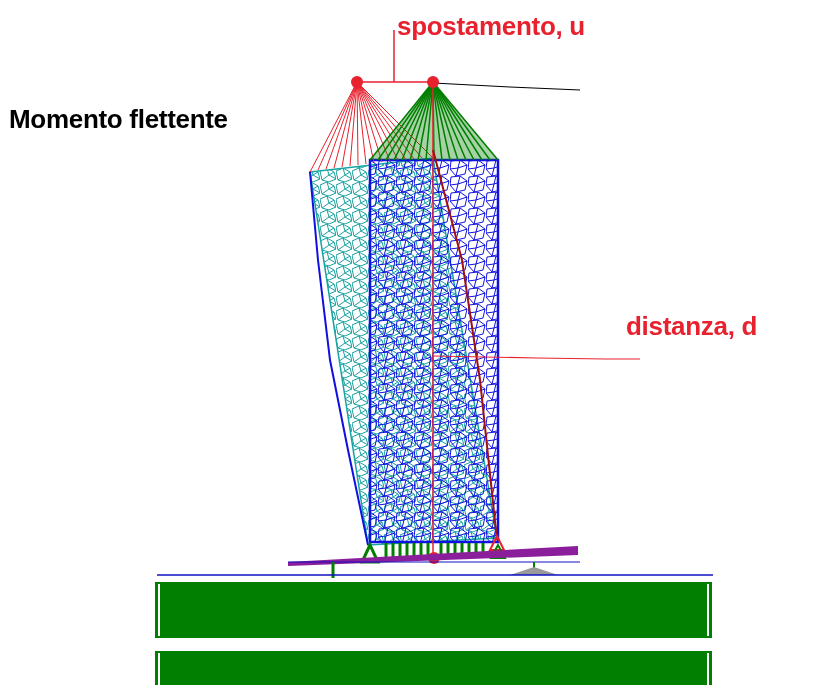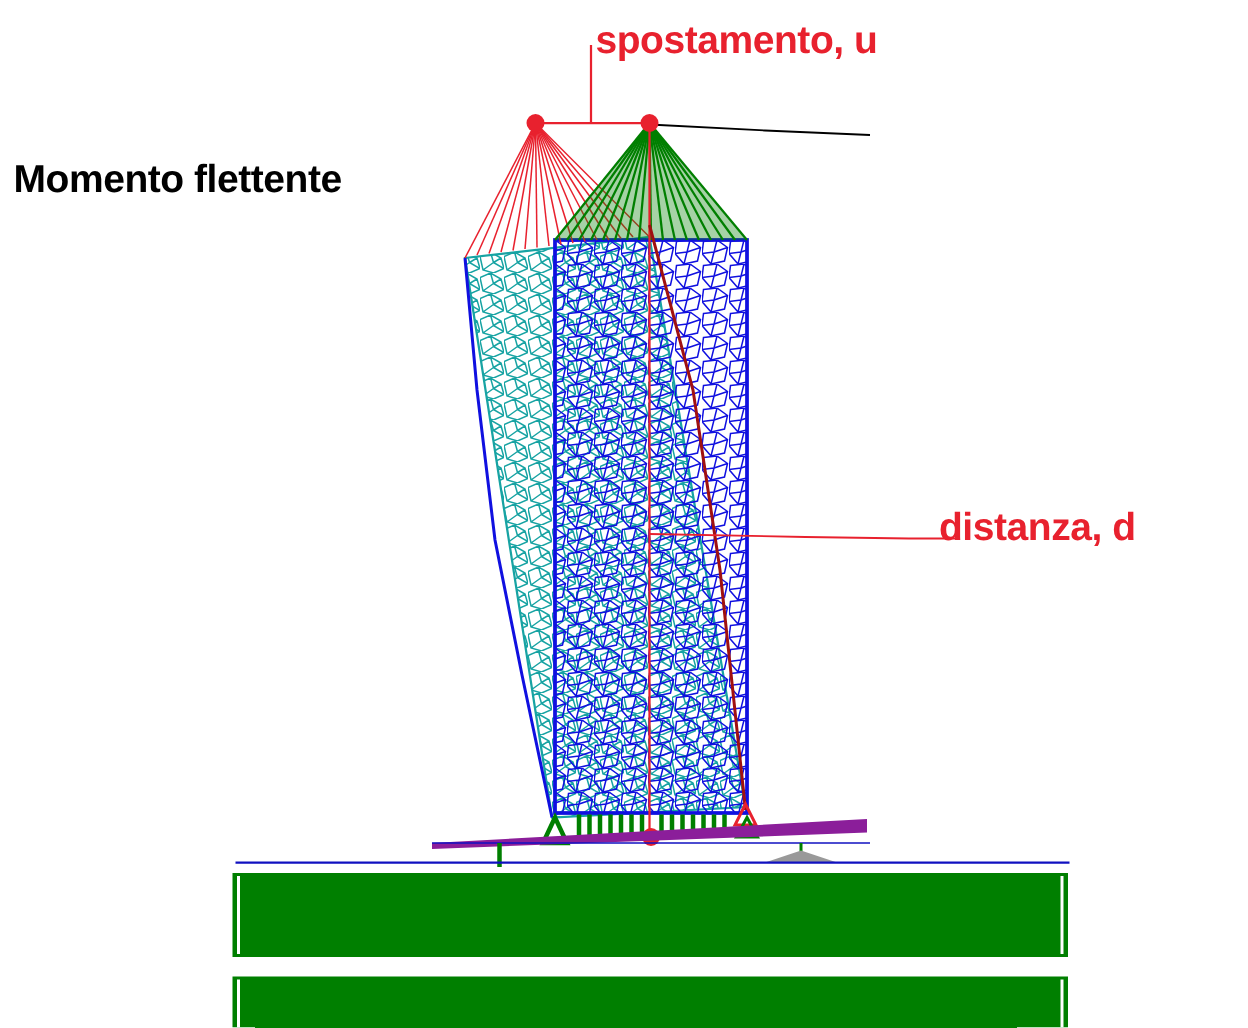--- a/index.html
+++ b/index.html
@@ -119,14 +119,14 @@
     <rect x="155" y="582" width="557" height="56" fill="#007f00"></rect>
     <line x1="159" y1="584" x2="159" y2="636" stroke="#ffffff" stroke-width="2"></line>
     <line x1="708" y1="584" x2="708" y2="636" stroke="#ffffff" stroke-width="2"></line>
     <rect x="155" y="651" width="557" height="34" fill="#007f00"></rect>
     <line x1="159" y1="653" x2="159" y2="685" stroke="#ffffff" stroke-width="2"></line>
     <line x1="708" y1="653" x2="708" y2="685" stroke="#ffffff" stroke-width="2"></line>
   </svg>
 
   <div class="lbl black" style="left:9px; top:68px;margin-top:36px;">Momento flettente</div>
   <div class="lbl red" style="left:397px; top:11px;">spostamento, u</div>
-  <div class="lbl red" style="left:626px; top:336px;">distanza, d</div>
+  <div class="lbl red" style="left:626px; top:311px;">distanza, d</div>
 </div>
 
 </body></html>

